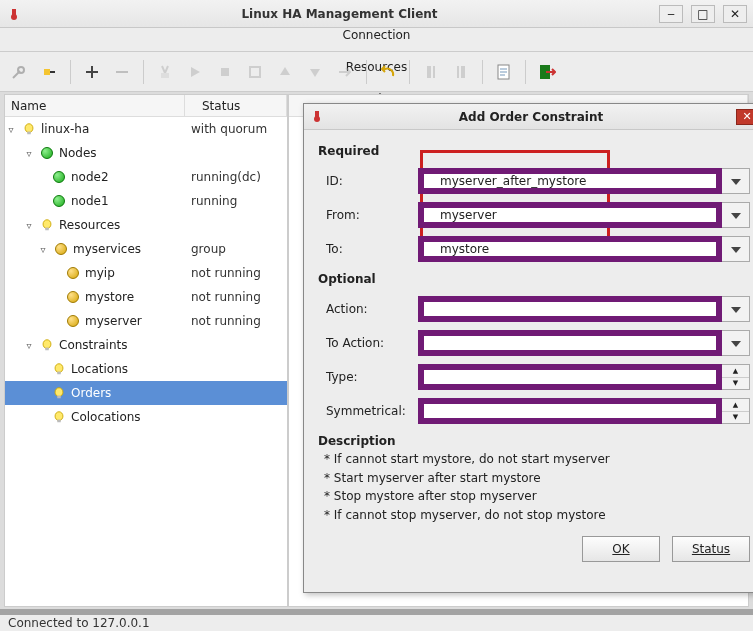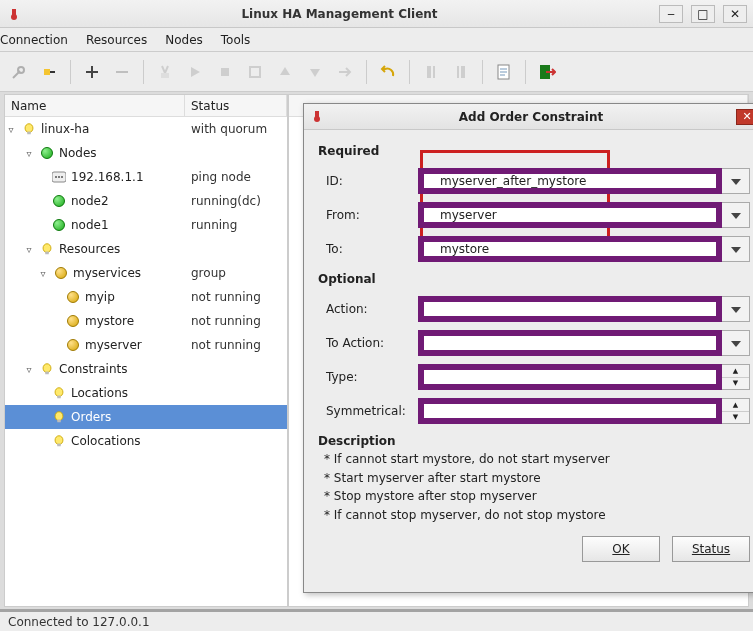--- a/index.html
+++ b/index.html
@@ -21,46 +21,46 @@
     display: flex;
     align-items: center;
     padding: 0 6px;
     gap: 6px;
   }
   .titlebar .icon { width:16px; height:16px; display:flex; align-items:center; justify-content:center; }
   .titlebar .title { flex:1; text-align:center; font-weight:bold; color:#333; }
   .winbtn { width:24px; height:18px; border:1px solid #bbb; background:#eee; display:flex; align-items:center; justify-content:center; font-size:12px; margin-left:2px; }
   .winbtn.close { background:#eee; }
   
-  .menubar { height:24px; background:#ededed; border-bottom:1px solid #ccc; display:flex; align-items:center; padding:0 0; gap:18px; }
+  .menubar { height:24px; background:#ededed; border-bottom:1px solid #ccc; display:flex; align-items:center; padding:0 11px; gap:18px;flex-direction:column; }
   .menubar span { cursor:default; }
   
   .toolbar { height:40px; background:#ededed; border-bottom:1px solid #ccc; display:flex; align-items:center; padding:0 6px; gap:4px; }
   .tbtn { width:26px; height:26px; display:flex; align-items:center; justify-content:center; color:#999; border:1px solid transparent; }
   .tbtn svg { opacity:0.45; }
   .tbtn.active svg { opacity:1; }
   .tsep { width:1px; height:24px; background:#ccc; margin:0 4px; }
   
   .content { height: calc(631px - 28px - 24px - 40px - 22px); display:flex; }
   .treepanel { width:284px; border:1px solid #ccc; background:#fff; overflow:auto; margin:2px 0 2px 4px; }
   .rightpanel { flex:1; position:relative; margin:2px 4px 2px 0; border:1px solid #ccc; background:#fff; }
-  .colhdr { display:flex; border-bottom:1px solid #ddd; background:#f6f6f6; height:22px; align-items:center; }
+  .colhdr { display:flex; border-bottom:1px solid #ddd; background:#f6f6f6; height:22px; align-items:center;gap:11px; }
   .colhdr .col { padding:0 6px; border-right:1px solid #ddd; height:100%; display:flex; align-items:center; }
   .treerow { display:flex; align-items:center; height:24px; white-space:nowrap; }
   .treerow .name { display:flex; align-items:center; gap:4px; }
   .treerow .status { padding-left:6px; color:#333; }
   .treerow.selected { background:#5b8fd6; color:#fff; }
   .exp { width:12px; text-align:center; color:#555; font-size:10px; }
   .spacer { display:inline-block; }
   .ico { width:16px; height:16px; display:inline-flex; align-items:center; justify-content:center; }
   .dot-green { width:12px; height:12px; border-radius:50%; background: radial-gradient(circle at 30% 30%, #8ef08e, #1caa1c); border:1px solid #0a7a0a; }
   .dot-gold { width:12px; height:12px; border-radius:50%; background: radial-gradient(circle at 30% 30%, #ffe08a, #d6a60a); border:1px solid #a07a00; }
   .bulb svg { width:14px; height:14px; }
   
-  .statusbar { height:22px; background:#ededed; border-top:3px solid #a3a3a3; padding:0 8px; display:flex; align-items:center; color:#333; }
+  .statusbar { height:22px; background:#ededed; border-top:6px solid #a3a3a3; padding:0 8px; display:flex; align-items:center; color:#333; }
 
   
   .dialog {
     position:absolute; left:283px; top:103px; width:462px; height:490px;
     background:#ededed; border:1px solid #888; box-shadow:2px 2px 6px rgba(0,0,0,0.25);margin-left:20px;
   }
   .dlg-title { height:26px; background:linear-gradient(#f2f2f2,#e3e3e3); display:flex; align-items:center; padding:0 6px; border-bottom:1px solid #c8c8c8; }
   .dlg-title .icon { width:16px; height:16px; }
   .dlg-title .t { flex:1; text-align:center; font-weight:bold; }
   .dlg-close { width:22px; height:16px; background:#c1392b; color:#fff; display:flex; align-items:center; justify-content:center; font-size:11px; border:1px solid #8a261b; }
@@ -227,35 +227,20 @@
       <div class="name" style="width:180px">
         <span class="spacer" style="width:14px"></span>
         <span class="exp">▿</span>
         <span class="ico">
             <span class="dot-green"></span>
           </span>
         <span>Nodes</span>
       </div>
     </div>
 
-    <div class="treerow">
-      <div class="name" style="width:180px">
-        <span class="spacer" style="width:42px"></span>
-        <span class="ico">
-            <svg width="14" height="12">
-              <rect x="0" y="1" width="14" height="10" rx="2" fill="#eee" stroke="#888"></rect>
-              <circle cx="4" cy="6" r="1" fill="#555"></circle>
-              <circle cx="7" cy="6" r="1" fill="#555"></circle>
-              <circle cx="10" cy="6" r="1" fill="#555"></circle>
-            </svg>
-          </span>
-        <span>192.168.1.1</span>
-      </div>
-      <div class="status">ping node</div>
-    </div>
 
     <div class="treerow">
       <div class="name" style="width:180px">
         <span class="spacer" style="width:42px"></span>
         <span class="ico">
             <span class="dot-green"></span>
           </span>
         <span>node2</span>
       </div>
       <div class="status">running(dc)</div>

